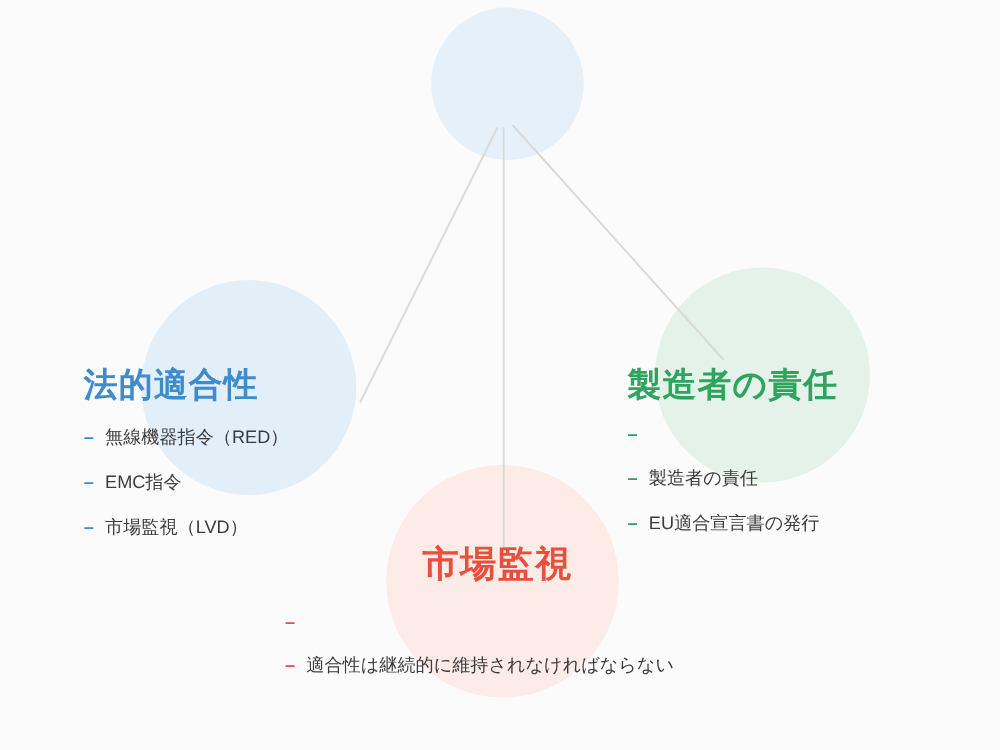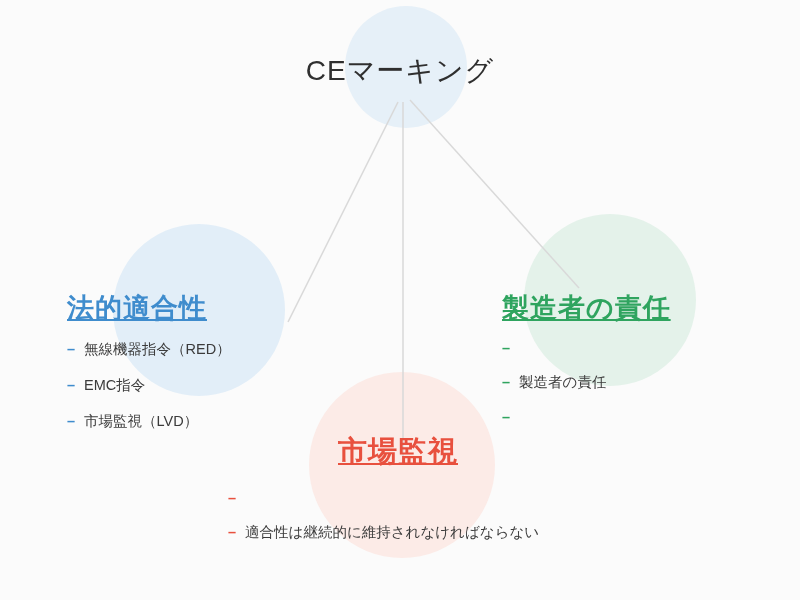--- a/index.html
+++ b/index.html
@@ -51,21 +51,20 @@
 
   .branch {
     position: absolute;
     z-index: 2;
   }
   .branch h2 {
     margin: 0 0 14px 0;
     font-size: 27px;
     font-weight: 700;
     letter-spacing: 1px;
-    text-decoration: underline;
   }
   .branch ul {
     list-style: none;
     margin: 0;
     padding: 0;
   }
   .branch li {
     display: flex;
     align-items: baseline;
     font-size: 14.5px;
@@ -96,21 +95,20 @@
   <div class="decor-circle circle-left" style="background: rgb(226, 238, 248);"></div>
   <div class="decor-circle circle-right" style="background: rgb(228, 242, 234);"></div>
   <div class="decor-circle circle-bottom" style="background: rgb(252, 235, 231);"></div>
 
   <svg class="connectors">
     <line x1="398" y1="102" x2="288" y2="322"></line>
     <line x1="403" y1="102" x2="403" y2="462"></line>
     <line x1="410" y1="100" x2="579" y2="288"></line>
   </svg>
 
-  <h1 class="diagram-title">CEマーキング</h1>
 
   <div class="branch branch-left">
     <h2 style="color: rgb(63, 140, 205);">法的適合性</h2>
     <ul>
       <li>
         <span class="dash" style="color: rgb(63, 140, 205);">–</span>
         <span>無線機器指令（RED）</span>
       </li>
       <li>
         <span class="dash" style="color: rgb(63, 140, 205);">–</span>
@@ -128,20 +126,21 @@
     <ul>
       <li>
         <span class="dash" style="color: rgb(47, 164, 95);">–</span>
       </li>
       <li>
         <span class="dash" style="color: rgb(47, 164, 95);">–</span>
         <span>製造者の責任</span>
       </li>
       <li>
         <span class="dash" style="color: rgb(47, 164, 95);">–</span>
+        <span>EU適合宣言書の発行</span>
       </li>
     </ul>
   </div>
 
   <div class="branch branch-bottom">
     <h2 style="color: rgb(232, 80, 62);">市場監視</h2>
     <ul>
       <li>
         <span class="dash" style="color: rgb(232, 80, 62);">–</span>
       </li>

